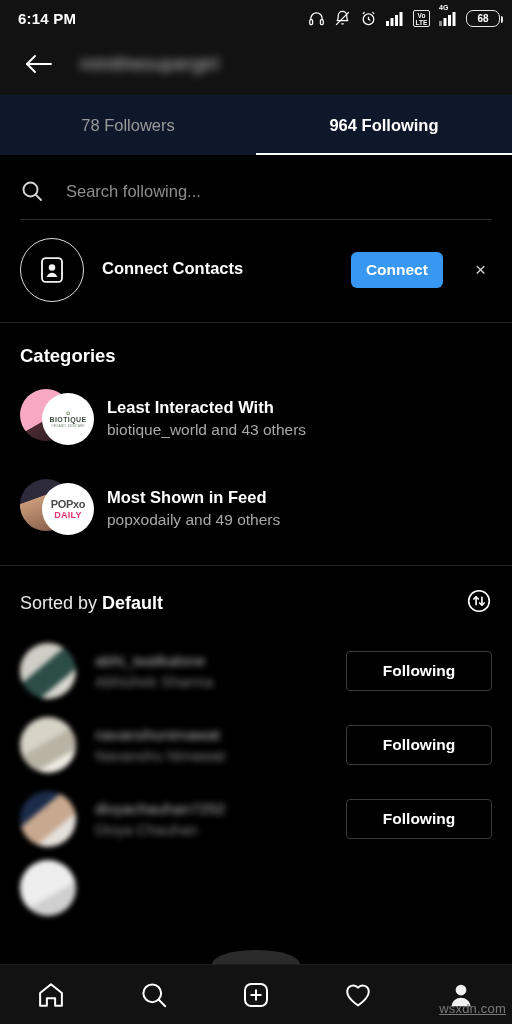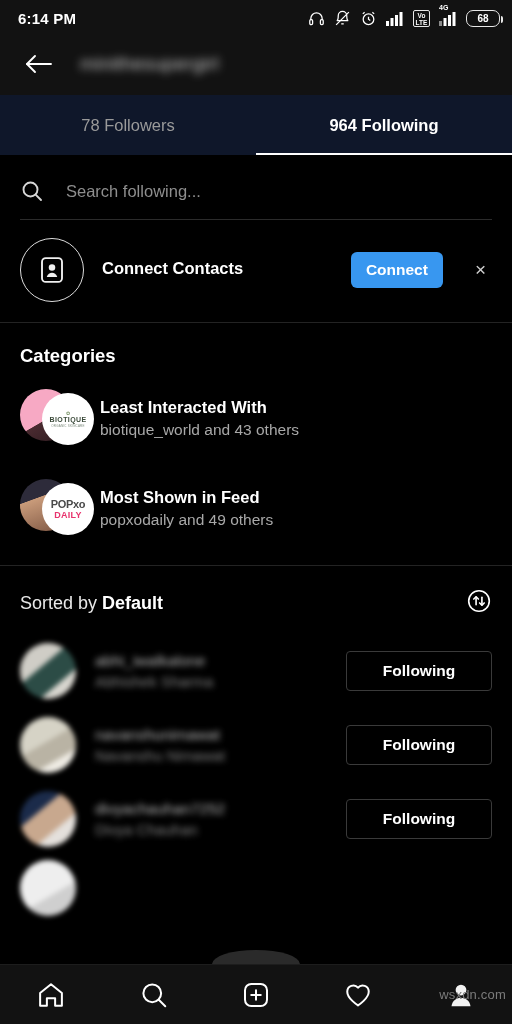--- a/index.html
+++ b/index.html
@@ -77,21 +77,21 @@
     background:#3897f0; color:#fff; border:none; border-radius:6px;
     font-size:15.5px; font-weight:bold; padding:9px 15px;
     font-family:"Liberation Sans", sans-serif; cursor:pointer;
   }
   .close-x { color:#cfcfcf; font-size:19px; padding:0 6px 0 14px; cursor:pointer; }
 
   .divider-full{ height:1.2px; background:#232323; }
 
   
   .cat-head { color:#fff; font-size:18.5px; font-weight:bold; padding:22px 0 6px 20px;}
-  .cat-row{ display:flex; align-items:center; padding:11px 20px; gap:8px; }
+  .cat-row{ display:flex; align-items:center; padding:11px 20px; gap:15px; }
   .cat-avatars{ position:relative; width:72px; height:68px; flex:none; }
   .av-back{
     position:absolute; left:0; top:5px; width:52px;height:52px;border-radius:50%;
     overflow:hidden;
   }
   .av-front{
     position:absolute; left:22px; top:9px; width:52px;height:52px;border-radius:50%;
     background:#fff; overflow:hidden; display:flex;align-items:center;justify-content:center;
     flex-direction:column;
   }
@@ -153,22 +153,22 @@
     position:absolute; left:0; right:0; bottom:0; height:60px; background:#121212;
     display:flex; align-items:center; justify-content:space-around;
     border-top:1px solid #1d1d1d;
   }
   .navitem{ width:60px;height:52px;display:flex;align-items:center;justify-content:center; cursor:pointer;}
   .notch{
     position:absolute; left:50%; transform:translateX(-50%); bottom:60px;
     width:88px;height:14px;background:#2a2a2a;border-radius:50% 50% 0 0 / 100% 100% 0 0;
   }
   .watermark{
-    position:absolute; right:6px; bottom:22px; color:#7b7b7b; font-size:13px;
-    letter-spacing:.2px; pointer-events:none;
+    position:absolute; right:6px; bottom:8px; color:#7b7b7b; font-size:13px;
+    letter-spacing:.2px; pointer-events:none;text-decoration:underline;
   }
 </style>
 </head>
 <body>
 
 <div id="app">
 
   <div class="statusbar">
     <div class="status-time">6:14 PM</div>
     <div class="status-icons">

